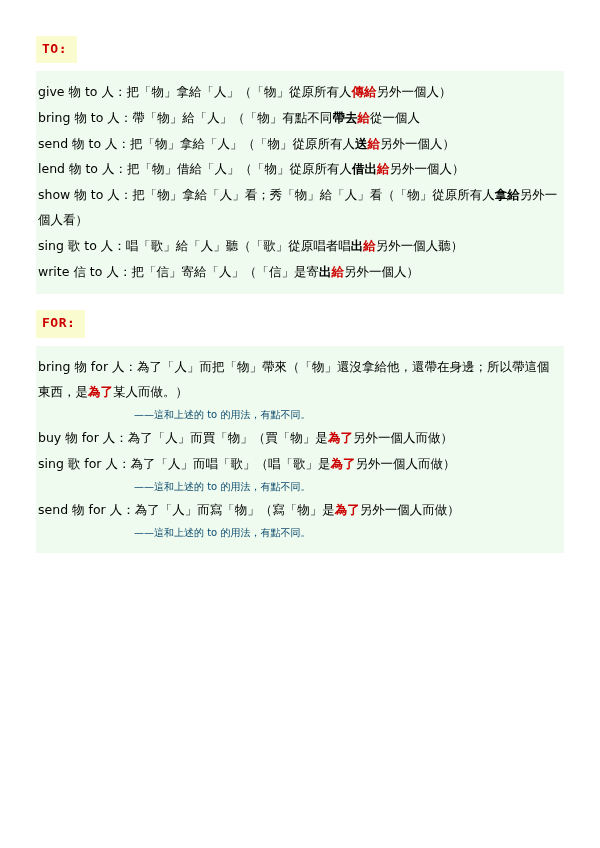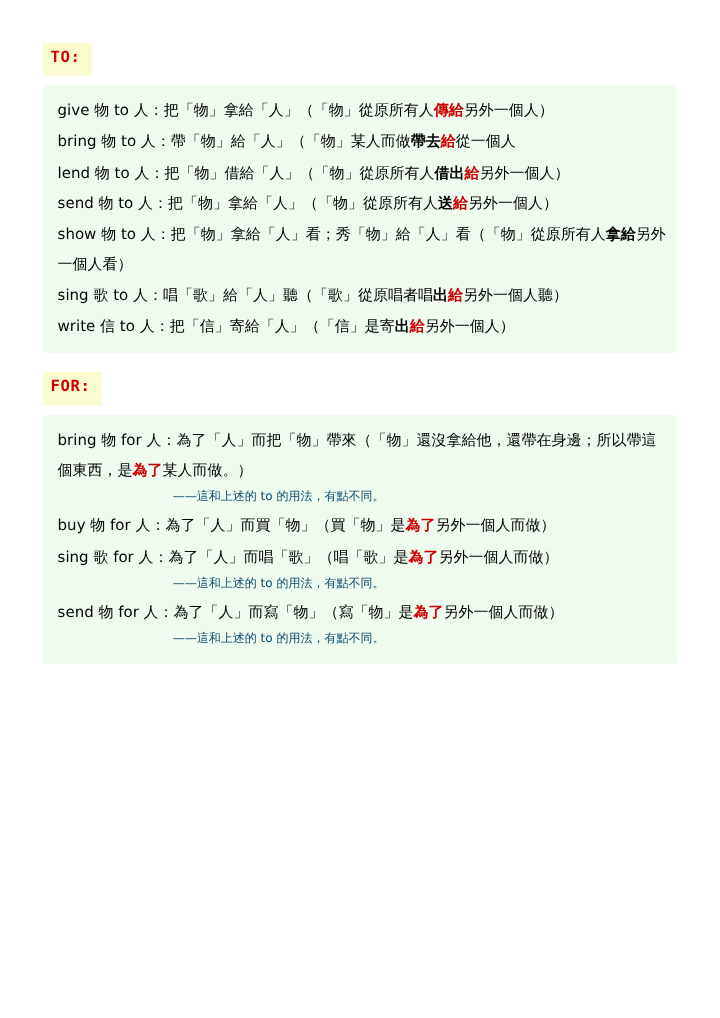--- a/index.html
+++ b/index.html
@@ -41,21 +41,21 @@
     line-height: 1.1;
   }
   .heading-wrap {
     margin: 0 0 8px 0;
   }
   .heading-wrap.for-heading {
     margin-top: 16px;
   }
   .block {
     background: #eefbee;
-    padding: 8px 6px 10px 12px;
+    padding: 8px 6px 10px 2px;
   }
   .line {
     font-size: 12.5px;
     line-height: 2.05;
     color: #000;
     white-space: normal;
     word-break: break-word;
   }
   .em-red {
     color: #cc0000;
@@ -74,23 +74,23 @@
 </style>
 </head>
 <body>
 
 <div class="page">
   <div class="content">
     <div id="sections-root">
         <div class="heading-wrap"><div class="section-heading">TO:</div></div>
         <div class="block">
           <div class="line"><span class="">give 物 to 人：把「物」拿給「人」（「物」從原所有人</span><span class="em-red">傳給</span><span class="">另外一個人）</span></div>
-          <div class="line"><span class="">bring 物 to 人：帶「物」給「人」（「物」某人而做</span><span class="em-black">帶去</span><span class="em-red">給</span><span class="">從一個人</span></div>
+          <div class="line"><span class="">bring 物 to 人：帶「物」給「人」（「物」有點不同</span><span class="em-black">帶去</span><span class="em-red">給</span><span class="">從一個人</span></div>
+          <div class="line"><span class="">send 物 to 人：把「物」拿給「人」（「物」從原所有人</span><span class="em-black">送</span><span class="em-red">給</span><span class="">另外一個人）</span></div>
           <div class="line"><span class="">lend 物 to 人：把「物」借給「人」（「物」從原所有人</span><span class="em-black">借出</span><span class="em-red">給</span><span class="">另外一個人）</span></div>
-          <div class="line"><span class="">send 物 to 人：把「物」拿給「人」（「物」從原所有人</span><span class="em-black">送</span><span class="em-red">給</span><span class="">另外一個人）</span></div>
           <div class="line"><span class="">show 物 to 人：把「物」拿給「人」看；秀「物」給「人」看（「物」從原所有人</span><span class="em-black">拿給</span><span class="">另外一個人看）</span></div>
           <div class="line"><span class="">sing 歌 to 人：唱「歌」給「人」聽（「歌」從原唱者唱</span><span class="em-black">出</span><span class="em-red">給</span><span class="">另外一個人聽）</span></div>
           <div class="line"><span class="">write 信 to 人：把「信」寄給「人」（「信」是寄</span><span class="em-black">出</span><span class="em-red">給</span><span class="">另外一個人）</span></div>
         </div>
         <div class="heading-wrap for-heading"><div class="section-heading">FOR:</div></div>
         <div class="block">
           <div class="line"><span class="">bring 物 for 人：為了「人」而把「物」帶來（「物」還沒拿給他，還帶在身邊；所以帶這個東西，是</span><span class="em-red">為了</span><span class="">某人而做。）</span></div>
           <div class="note"><span class="">——這和上述的 to 的用法，有點不同。</span></div>
           <div class="line"><span class="">buy 物 for 人：為了「人」而買「物」（買「物」是</span><span class="em-red">為了</span><span class="">另外一個人而做）</span></div>
           <div class="line"><span class="">sing 歌 for 人：為了「人」而唱「歌」（唱「歌」是</span><span class="em-red">為了</span><span class="">另外一個人而做）</span></div>

